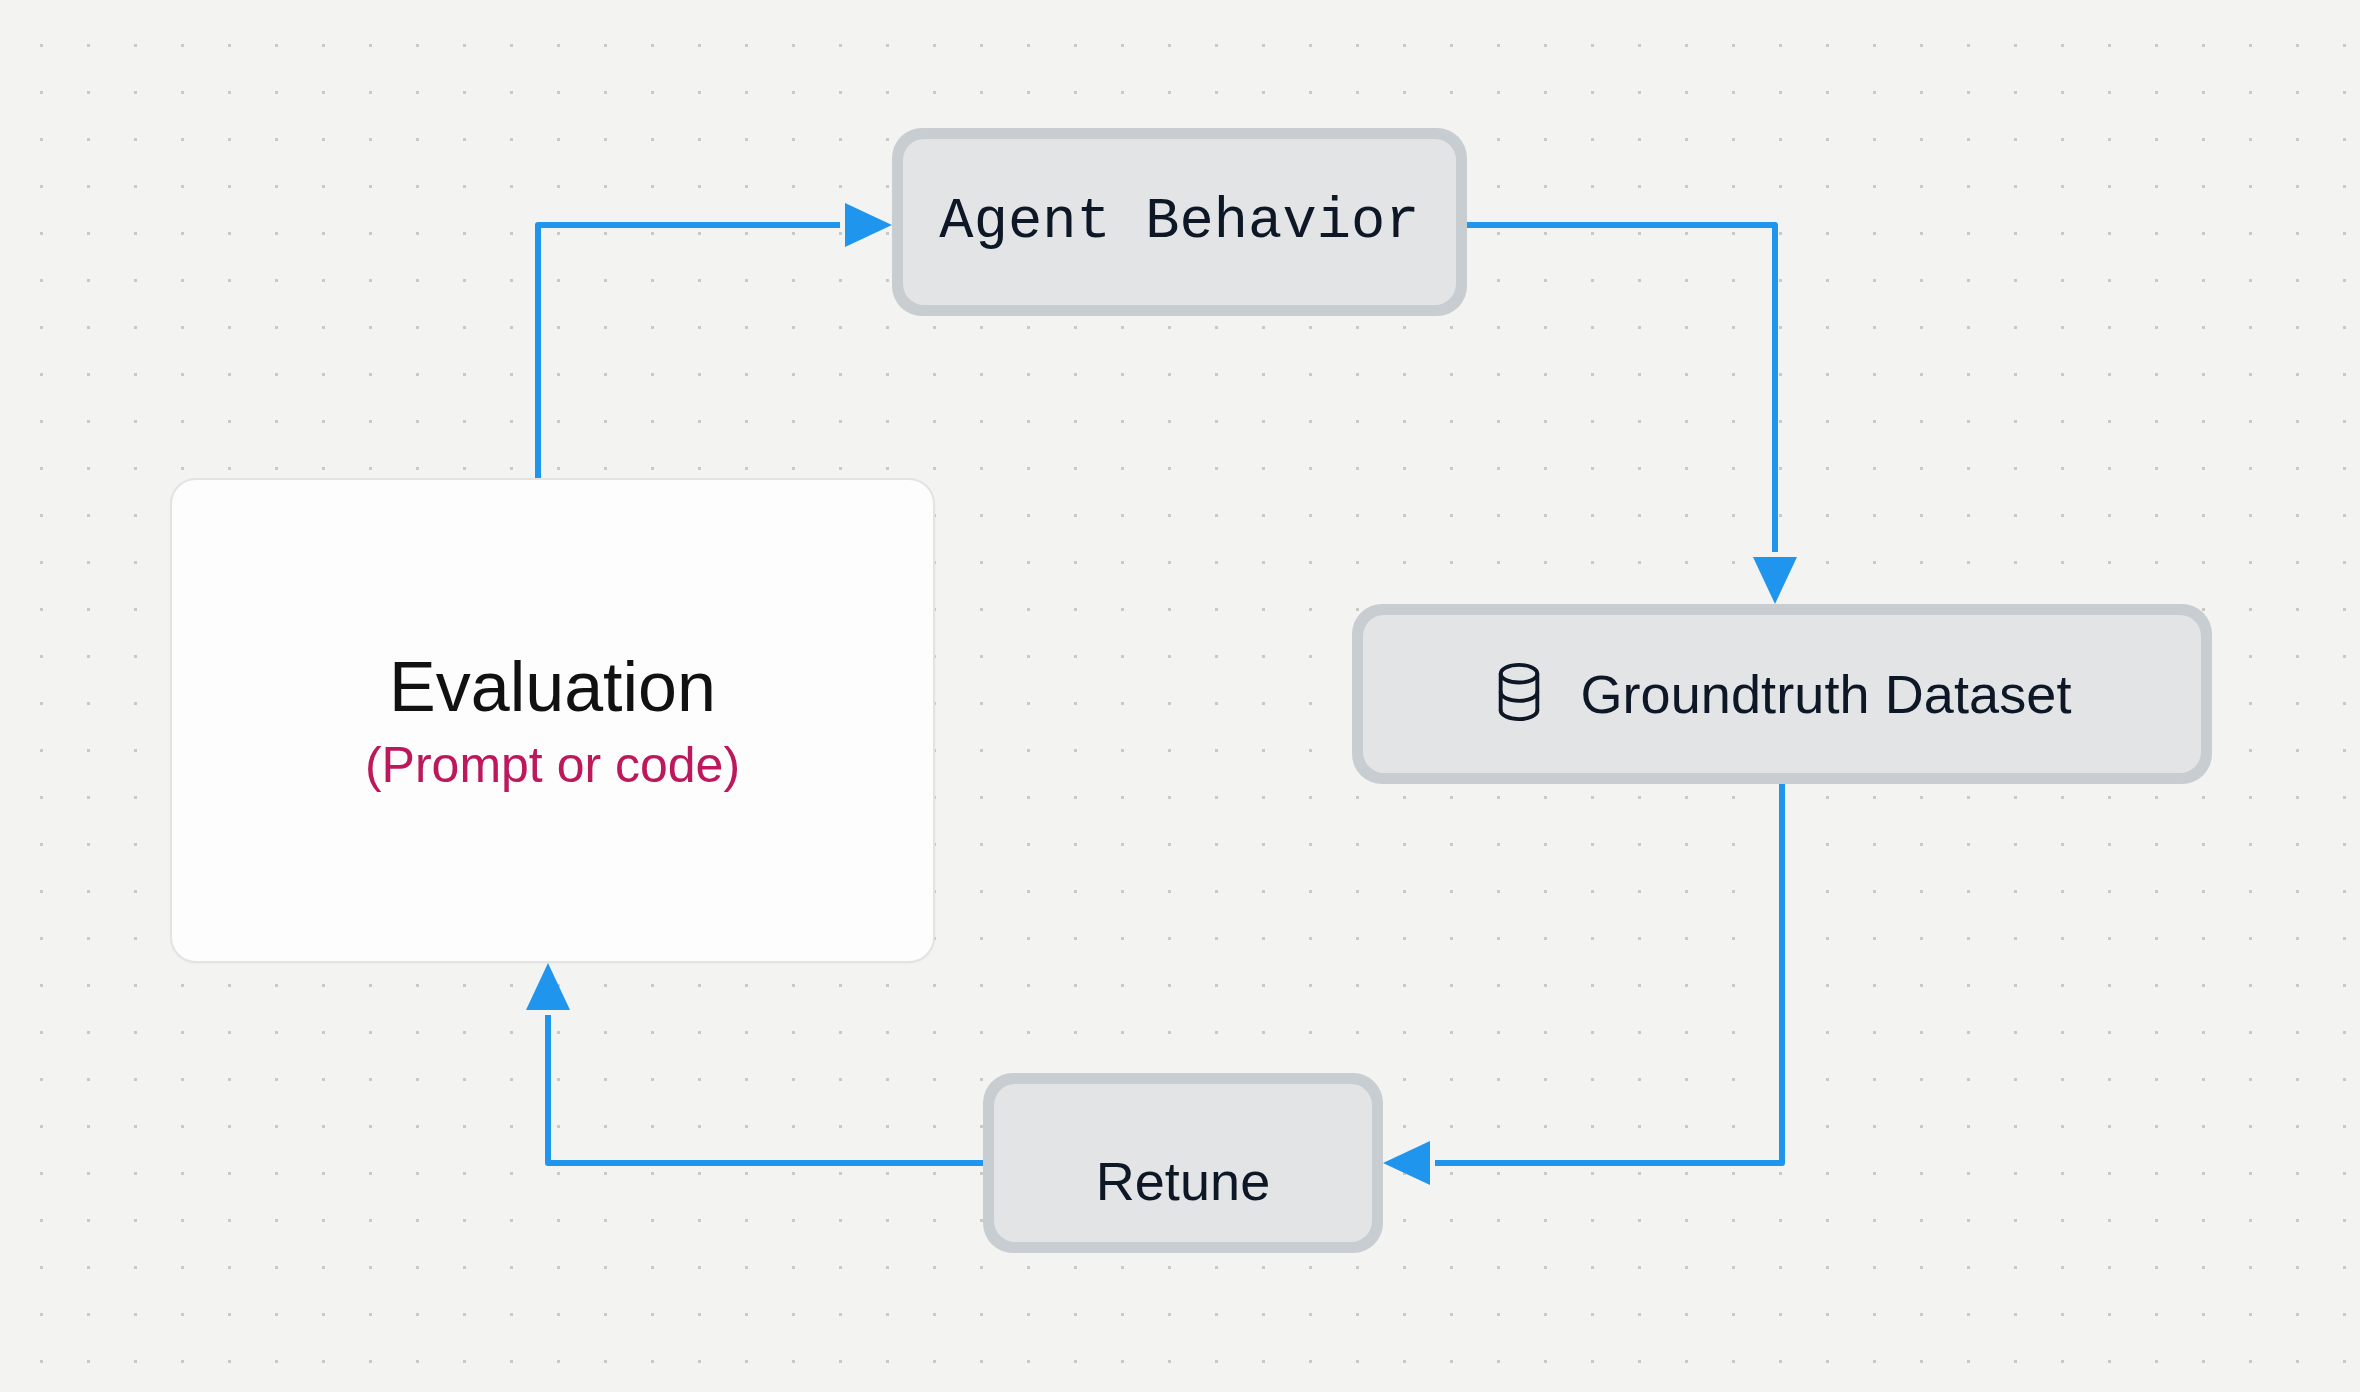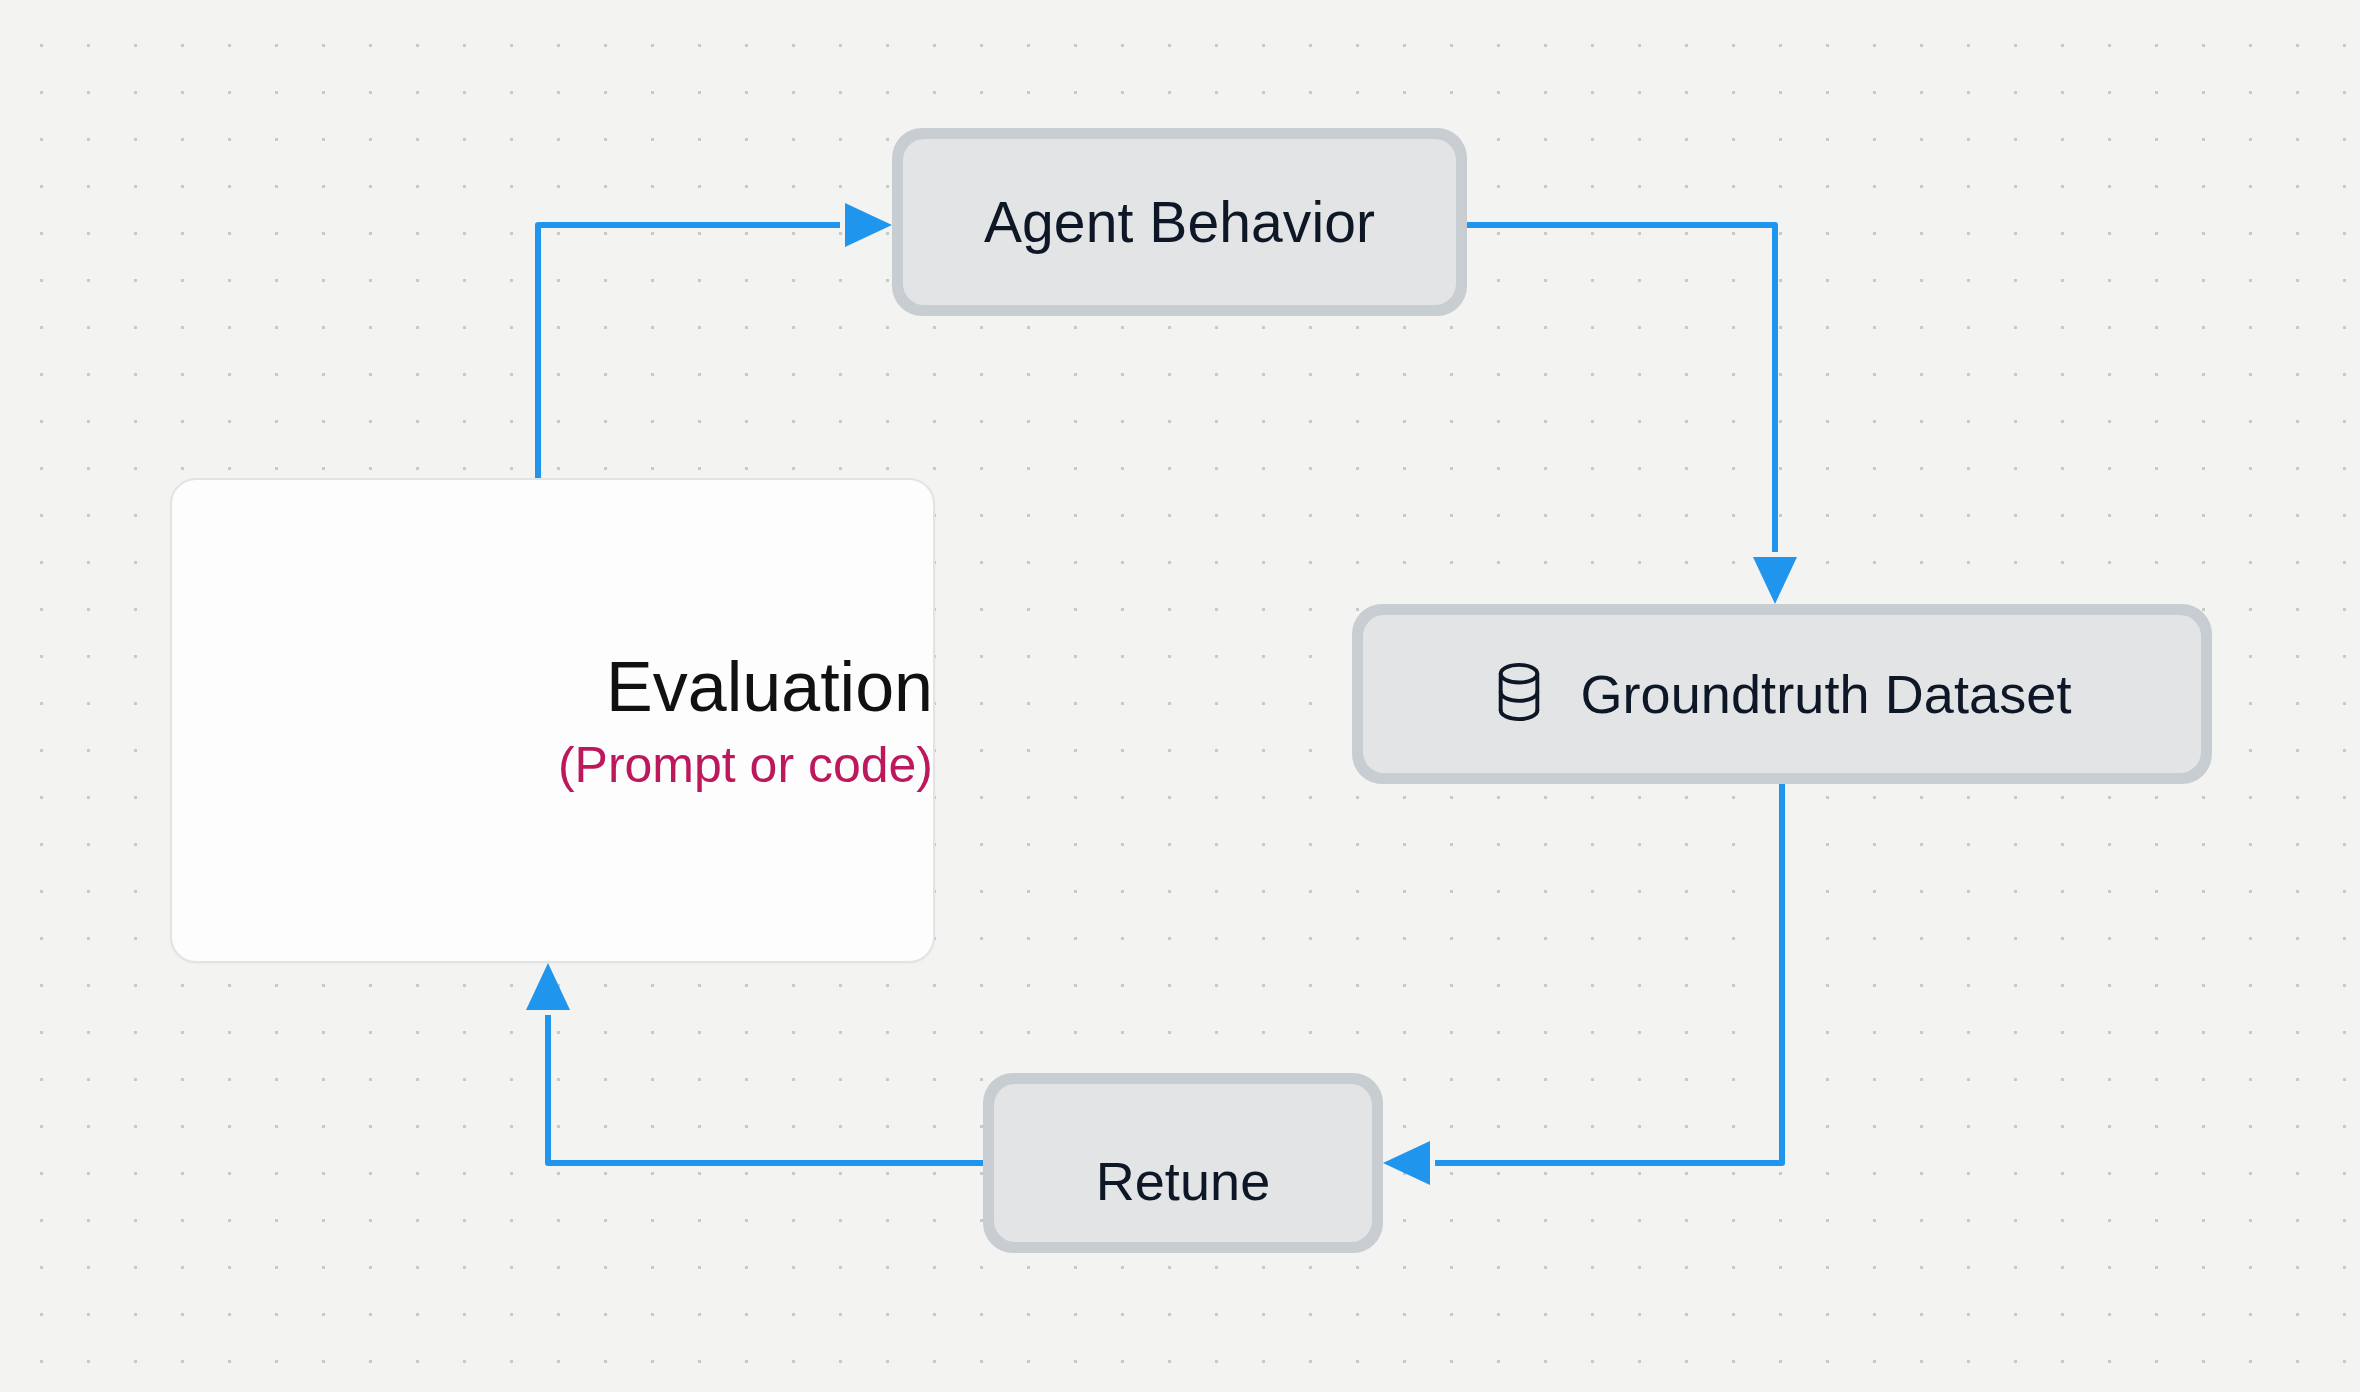--- a/index.html
+++ b/index.html
@@ -70,20 +70,21 @@
     white-space: nowrap;
     letter-spacing: 0.1px;
   }
 
   
   #node-agent-behavior {
     left: 892px;
     top: 128px;
     width: 575px;
     height: 188px;
+    font-family: Liberation Mono, monospace;
   }
   #node-agent-behavior .node-label { font-size: 57px; }
 
   #node-groundtruth {
     left: 1352px;
     top: 604px;
     width: 860px;
     height: 180px;
   }
   #node-groundtruth .node-label { font-size: 54px; margin-left: 8px; }
@@ -94,21 +95,20 @@
     width: 400px;
     height: 180px;
   }
   #node-retune .node-label { font-size: 54px; margin-top: 36px; }
 
   #node-evaluation-logic {
     left: 170px;
     top: 478px;
     width: 765px;
     height: 485px;
-    align-items: flex-end;
   }
   #node-evaluation-logic .title-line {
     color: #111111;
     font-size: 70px;
     line-height: 1.18;
     text-align: center;
     white-space: nowrap;
   }
   #node-evaluation-logic .subtitle-line {
     color: #be185d;

